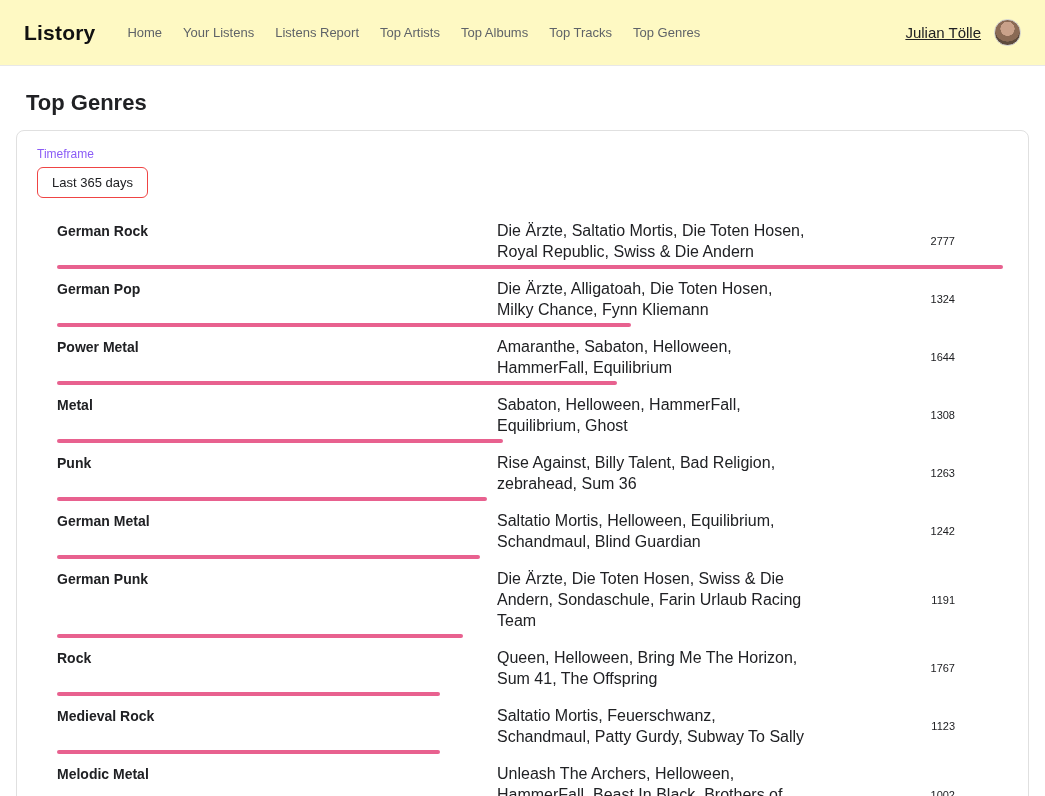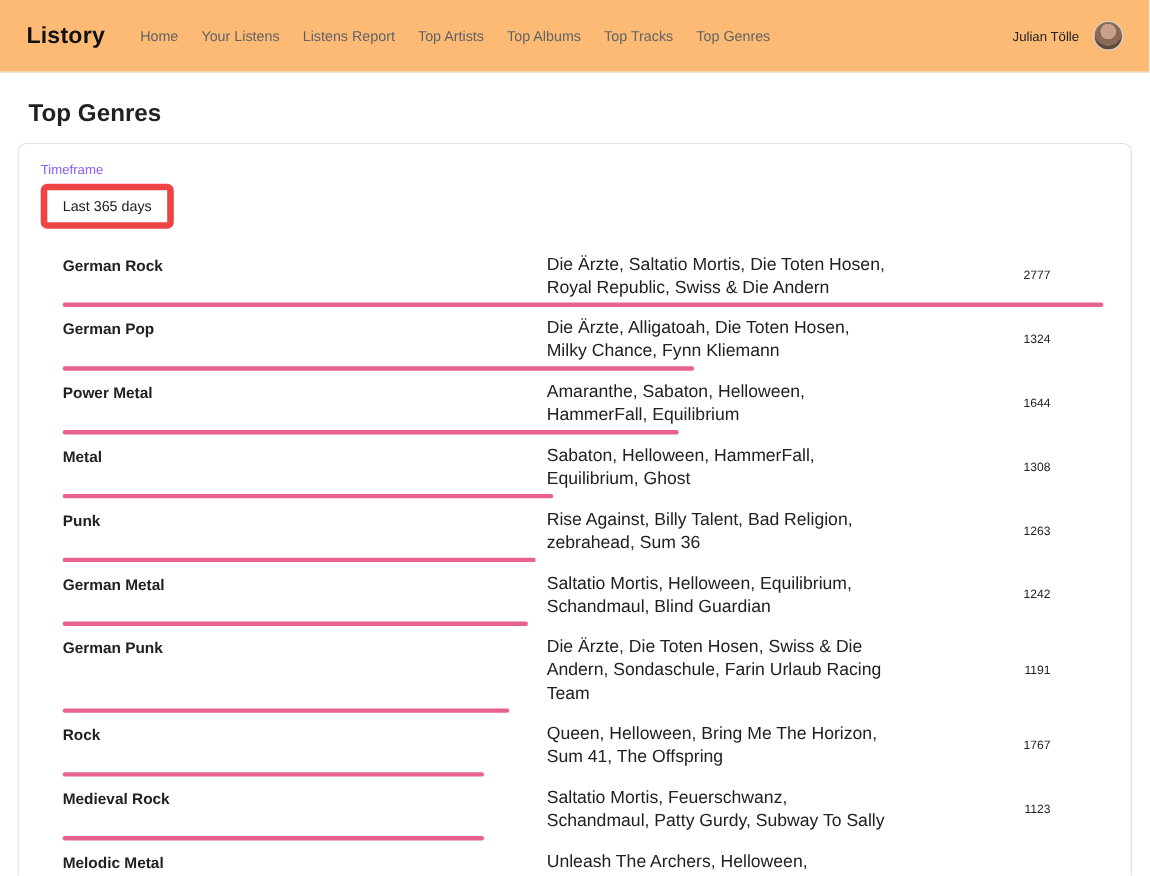--- a/index.html
+++ b/index.html
@@ -8,32 +8,32 @@
     width:1045px; height:796px; overflow:hidden;
     background:#ffffff; color:#202124;
     font-family:"Liberation Sans", sans-serif;
   }
 
   
   .topbar {
     display:flex; align-items:center;
     height:66px; padding:0 24px;
     border-bottom:1px solid #e8e8e8;
-    background:#fdba74;
+    background:#fef9c3;
   }
   .logo {
     font-size:21px; font-weight:700; letter-spacing:.2px;
     color:#111; margin-right:32px; cursor:pointer; white-space:nowrap;
   }
   .nav { display:flex; align-items:flex-end; gap:21px; flex:1; }
   .nav-item {
     font-size:13px; color:#5f6368; cursor:pointer; white-space:nowrap;
   }
   .userbox { margin-left:auto; display:flex; align-items:center; gap:13px; }
-  .user-name { font-size:12px; color:#202124; cursor:pointer; white-space:nowrap; }
+  .user-name { font-size:15px; color:#202124; cursor:pointer; white-space:nowrap;text-decoration:underline; }
   .avatar {
     width:27px; height:27px; border-radius:50%;
     background:radial-gradient(circle at 50% 35%, #c9a18a 0 34%, #8a6a55 35% 62%, #5d4a3c 63% 100%);
     border:1px solid #d0d0d0; cursor:pointer; flex:none;
   }
 
   
   .page-title {
     font-size:22px; font-weight:600; color:#202124;
     margin:24px 0 14px 26px;
@@ -42,21 +42,21 @@
     margin:0 16px;
     border:1px solid #e0e0e0; border-radius:8px;
     background:#fff;
     padding:16px 25px 0 20px;
     height:690px; overflow:hidden;
   }
 
   .tf-label { font-size:12px; color:#8b5cf6; }
   .tf-button {
     display:inline-block; margin-top:6px;
-    border:6px solid #ef4444; border-radius:6px;
+    border:1px solid #ef4444; border-radius:6px;
     background:#fff; padding:7px 14px;
     font-size:13px; color:#202124; cursor:pointer;
     font-family:"Liberation Sans", sans-serif;
   }
 
   .genre-table { margin:18px 0 0 20px; }
   .genre-row { padding:4px 0 5px; }
   .genre-row-content {
     display:grid;
     grid-template-columns:440px 312px 1fr;

